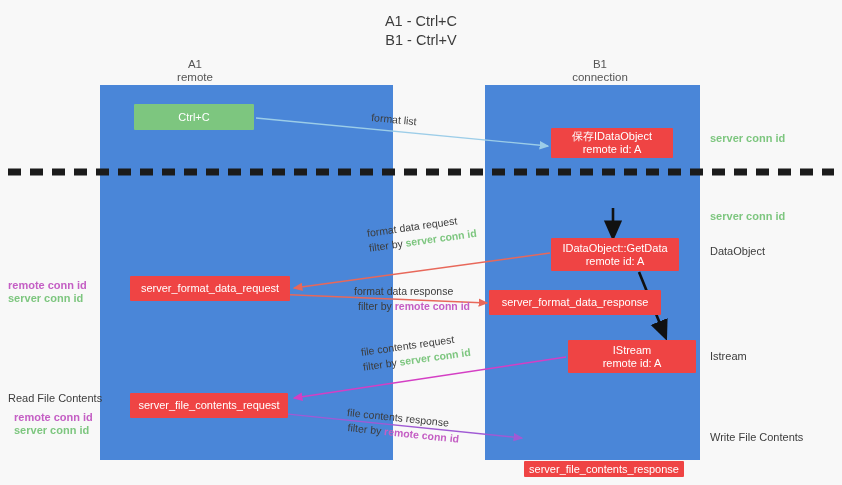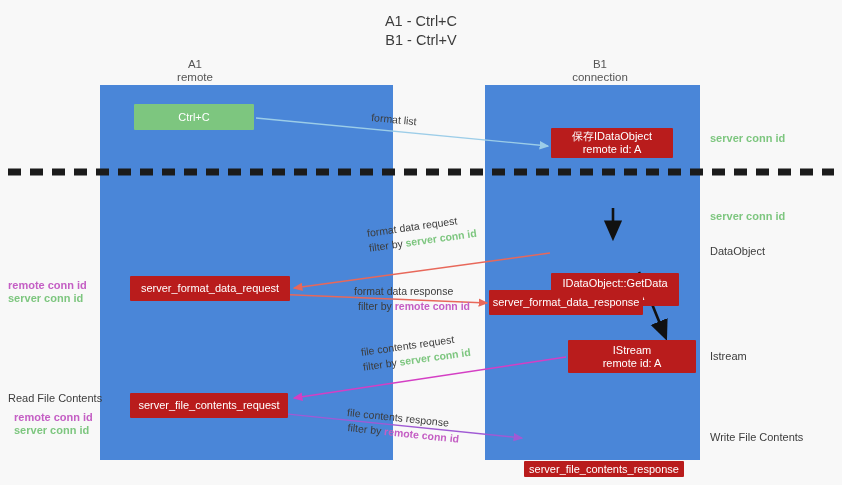--- a/index.html
+++ b/index.html
@@ -62,21 +62,21 @@
     flex-direction: column;
     align-items: center;
     justify-content: center;
     color: #ffffff;
     font-size: 11px;
     line-height: 13px;
     text-align: center;
     border-radius: 1px;
   }
   .box-green { background: #7dc67f; }
-  .box-orange { background: #b91c1c; }
+  .box-orange { background: #ef4444; }
 
   .side-label {
     position: absolute;
     font-size: 11px;
     line-height: 13.5px;
   }
   .green-txt { color: #7dc67f; font-weight: bold; }
   .purple-txt { color: #c45ec4; font-weight: bold; }
   .plain-txt { color: #3c3c3c; }
 
@@ -151,35 +151,35 @@
   <div class="box box-green" style="left:134px; top:104px; width:120px; height:26px;">
     <span>Ctrl+C</span>
   </div>
 
   <div class="box box-orange" style="left:551px; top:128px; width:122px; height:30px;">
     <span>保存IDataObject</span>
     <span>remote id: A</span>
   </div>
 
 
-  <div class="box box-orange" style="left:551px; top:238px; width:128px; height:33px;margin-top:35px;">
+  <div class="box box-orange" style="left:551px; top:238px; width:128px; height:33px;">
     <span>IDataObject::GetData</span>
     <span>remote id: A</span>
   </div>
 
   <div class="box box-orange" style="left:568px; top:340px; width:128px; height:33px;">
     <span>IStream</span>
     <span>remote id: A</span>
   </div>
 
   <div class="box box-orange" style="left:130px; top:276px; width:160px; height:25px;">
     <span>server_format_data_request</span>
   </div>
 
-  <div class="box box-orange" style="left:489px; top:290px; width:154px; height:25px;">
+  <div class="box box-orange" style="left:489px; top:290px; width:172px; height:25px;">
     <span>server_format_data_response</span>
   </div>
 
   <div class="box box-orange" style="left:130px; top:393px; width:158px; height:25px;">
     <span>server_file_contents_request</span>
   </div>
 
   <div class="box box-orange" style="left:524px; top:425px; width:160px; height:16px;margin-top:36px;">
     <span>server_file_contents_response</span>
   </div>

